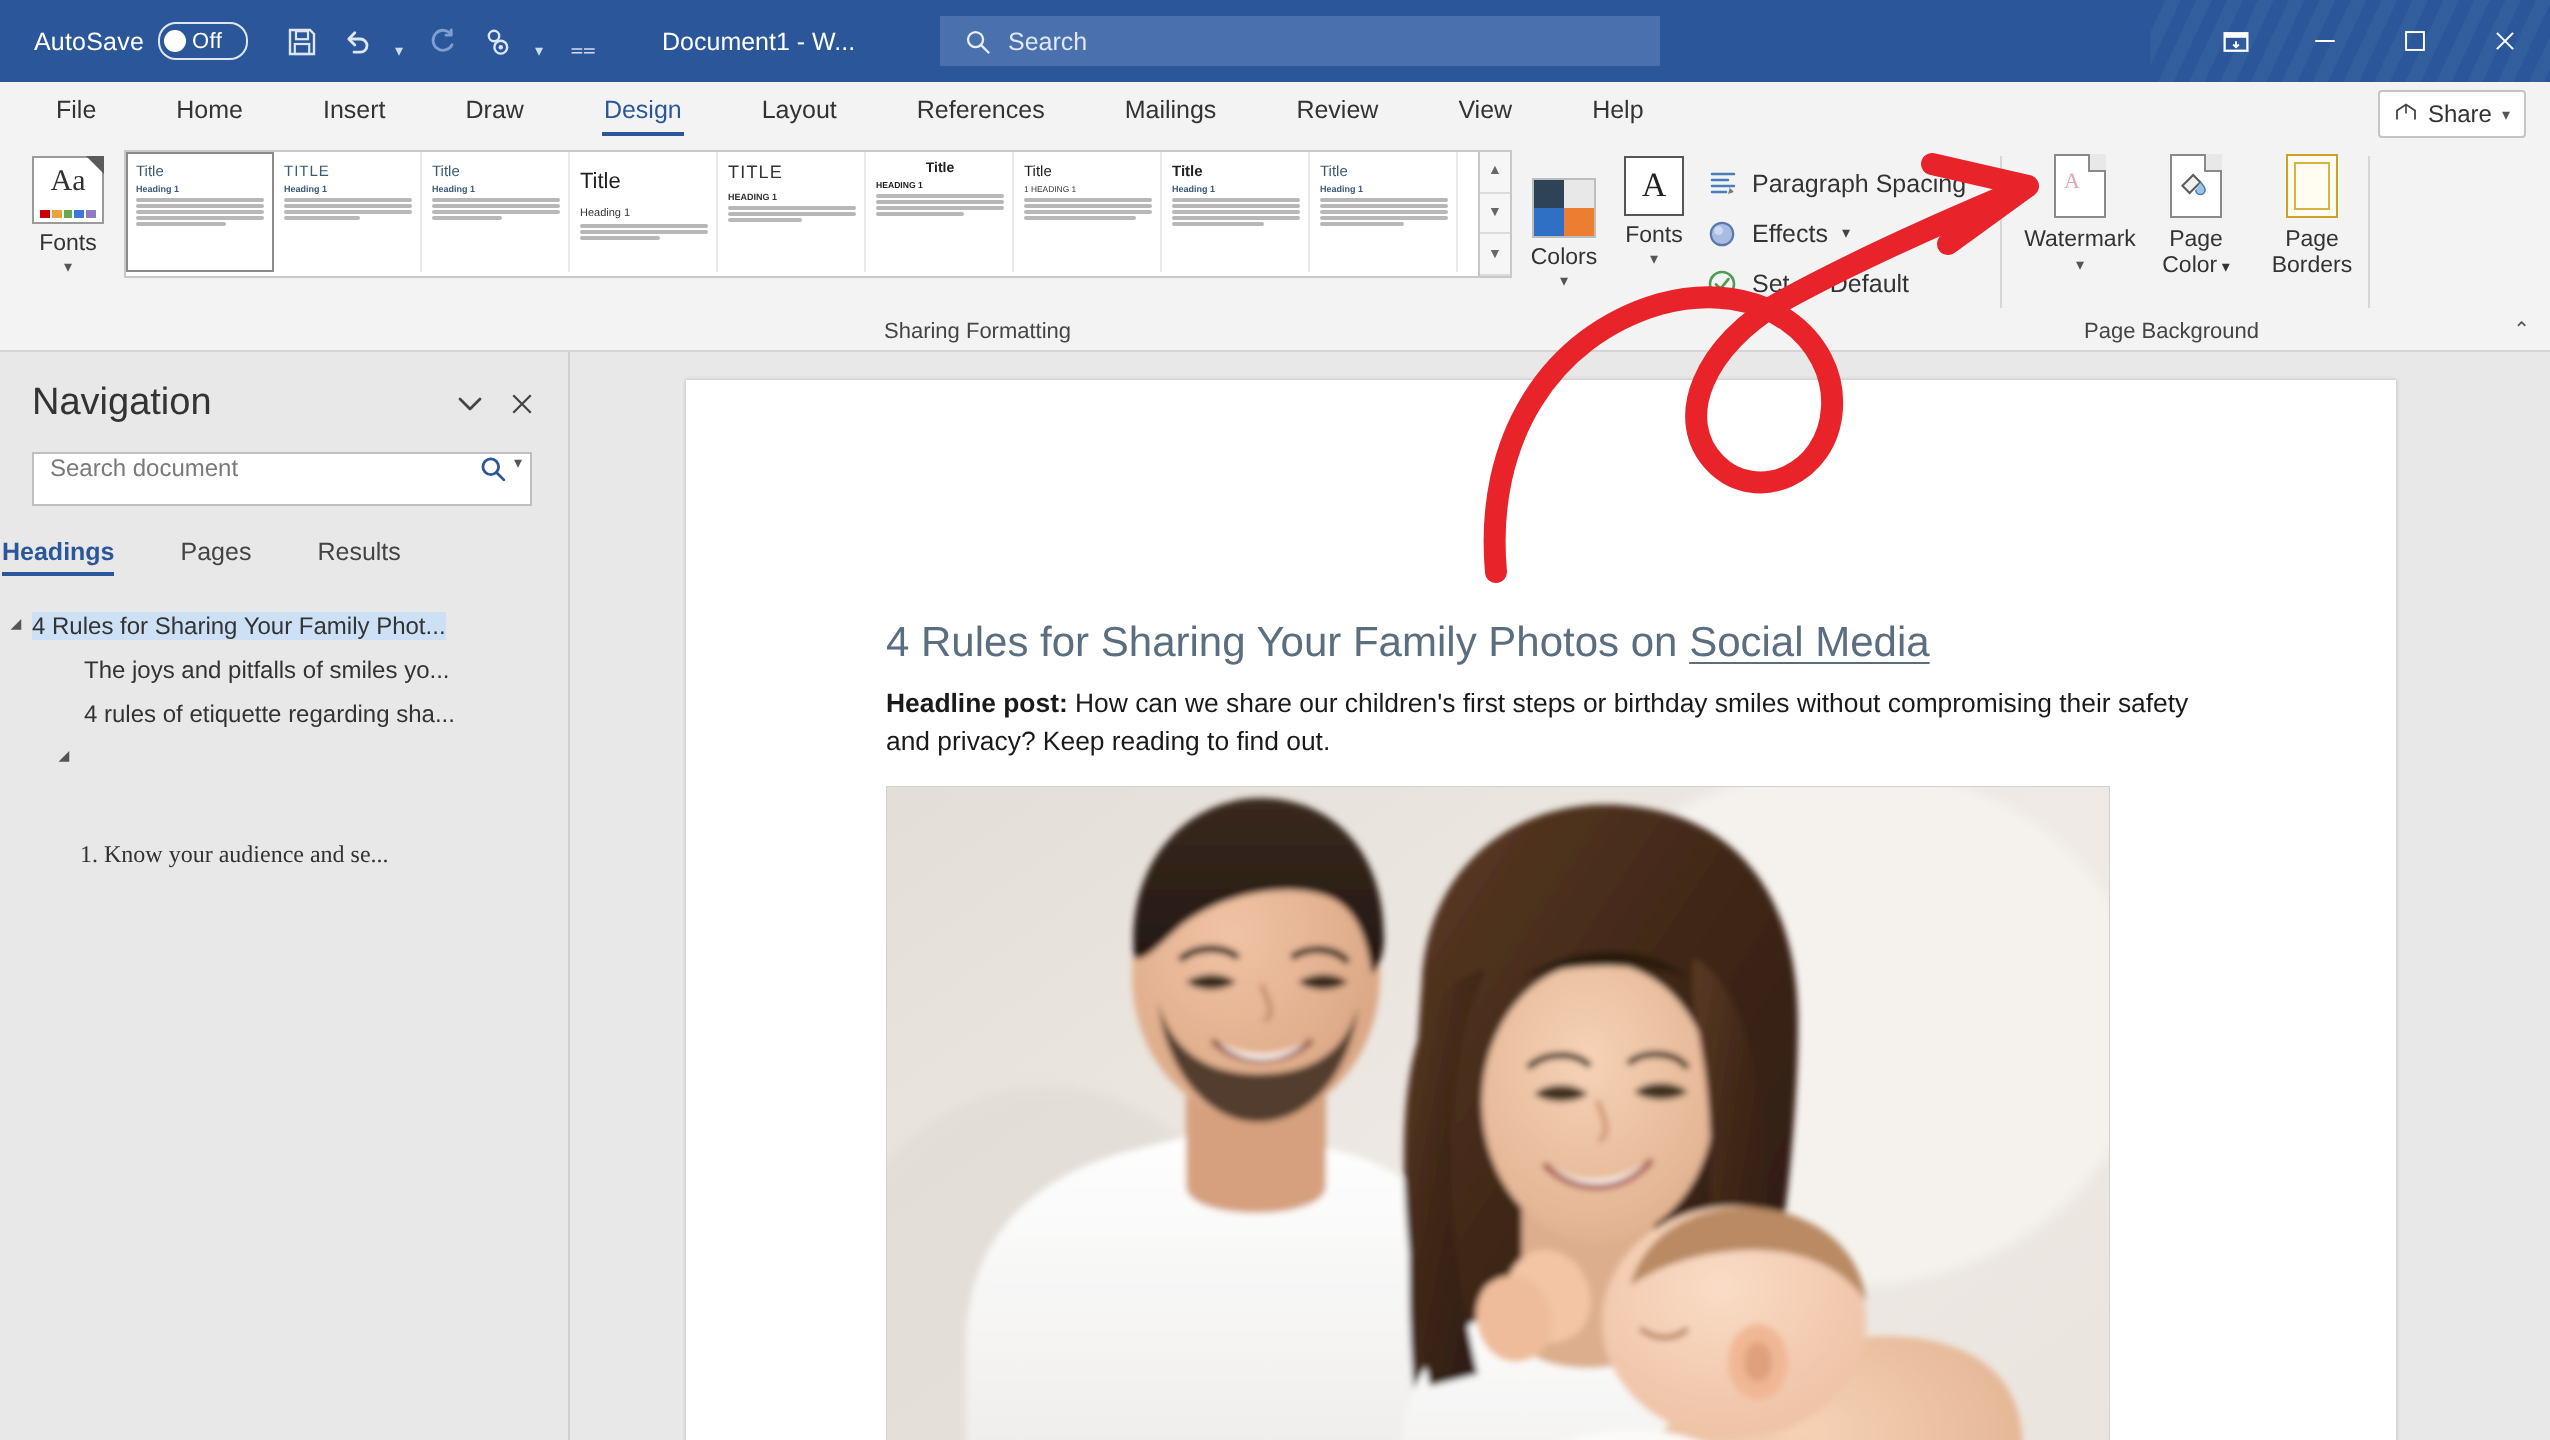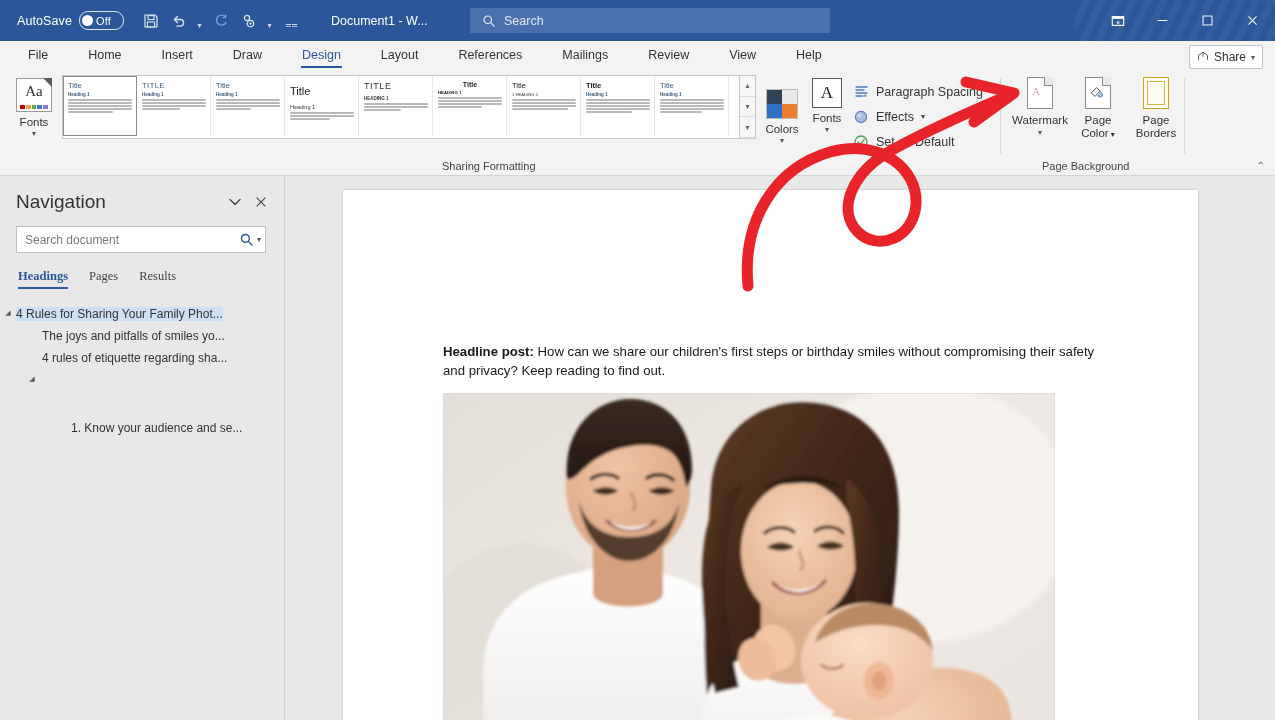--- a/index.html
+++ b/index.html
@@ -133,36 +133,36 @@
   
   #navpane{
     position:absolute;left:0;top:176px;width:284px;height:544px;background:#e8e8e8;
     border-right:1px solid #d0d0d0;
   }
   #navpane .nv-head{display:flex;align-items:center;padding:14px 10px 0 16px;}
   #navpane .nv-title{font-size:19px;color:#333;flex:1;}
   .nv-icobtn{width:26px;height:24px;display:flex;align-items:center;justify-content:center;color:#444;}
   #navsearch{
     margin:12px 18px 0 16px;height:25px;background:#fff;border:1px solid #bfbfbf;
-    display:flex;align-items:center;padding:0 4px 0 8px;
+    display:flex;padding:0 4px 0 8px;
   }
   #navsearch .ph{flex:1;font-size:12px;color:#7a7a7a;}
   #navsearch .mg{color:#2b579a;display:flex;}
   #navsearch .cv{font-size:8px;color:#555;margin-left:3px;}
-  #navtabs{display:flex;gap:21px;padding:16px 0 0 18px;font-family:Liberation Serif, serif;}
+  #navtabs{display:flex;gap:33px;padding:16px 0 0 1px;}
   .ntab{font-size:12.5px;color:#444;padding-bottom:5px;position:relative;}
   .ntab.active{color:#2b579a;font-weight:bold;}
   .ntab.active::after{content:"";position:absolute;left:0;right:0;bottom:0;height:2px;background:#2b579a;}
   #headings{margin-top:14px;}
   .hrow{display:flex;align-items:flex-start;font-size:12px;color:#333;padding:4px 6px 4px 0;}
   .hrow .tri{width:16px;flex:0 0 16px;text-align:center;font-size:7px;color:#555;padding-top:2px;}
   .hrow .txt{white-space:nowrap;overflow:hidden;}
   .hrow.sel .txt{background:#cde0f5;}
   .hrow.lvl2{padding-left:42px;}
-  .hrow.lvl3{padding-left:71px;}
+  .hrow.lvl3{padding-left:40px;font-family:Liberation Serif, serif;}
   
   #docarea{position:absolute;left:285px;top:176px;right:0;bottom:0;background:#e8e8e8;overflow:hidden;}
   #page{
     position:absolute;left:58px;top:14px;width:855px;height:700px;background:#fff;
     box-shadow:0 0 2px rgba(0,0,0,.22);
   }
   #doc-title{
     position:absolute;left:100px;top:120px;font-size:21px;color:#5b6e80;white-space:nowrap;
     font-family:"Liberation Sans",sans-serif;
   }
@@ -550,20 +550,23 @@
     </div>
     <div class="hrow lvl3" style="margin-top:30px">
       <span class="txt">1. Know your audience and se...</span>
     </div>
   </div>
 </div>
 
 <div id="docarea">
   <div id="page">
 
+    <div id="doc-title">
+      <span>4 Rules for Sharing Your Family Photos on </span><u>Social Media</u>
+    </div>
 
     <div id="doc-body">
       <b>Headline post:</b><span> How can we share our children's first steps or birthday smiles without compromising their safety and privacy? Keep reading to find out.</span>
     </div>
 
     <div id="doc-photo">
       <svg width="612" height="430" viewBox="0 0 612 430" preserveAspectRatio="xMidYMid slice">
         <defs>
           <linearGradient id="bgwall" x1="0" y1="0" x2="1" y2="1">
             <stop offset="0" stop-color="#e4ded8"></stop>

